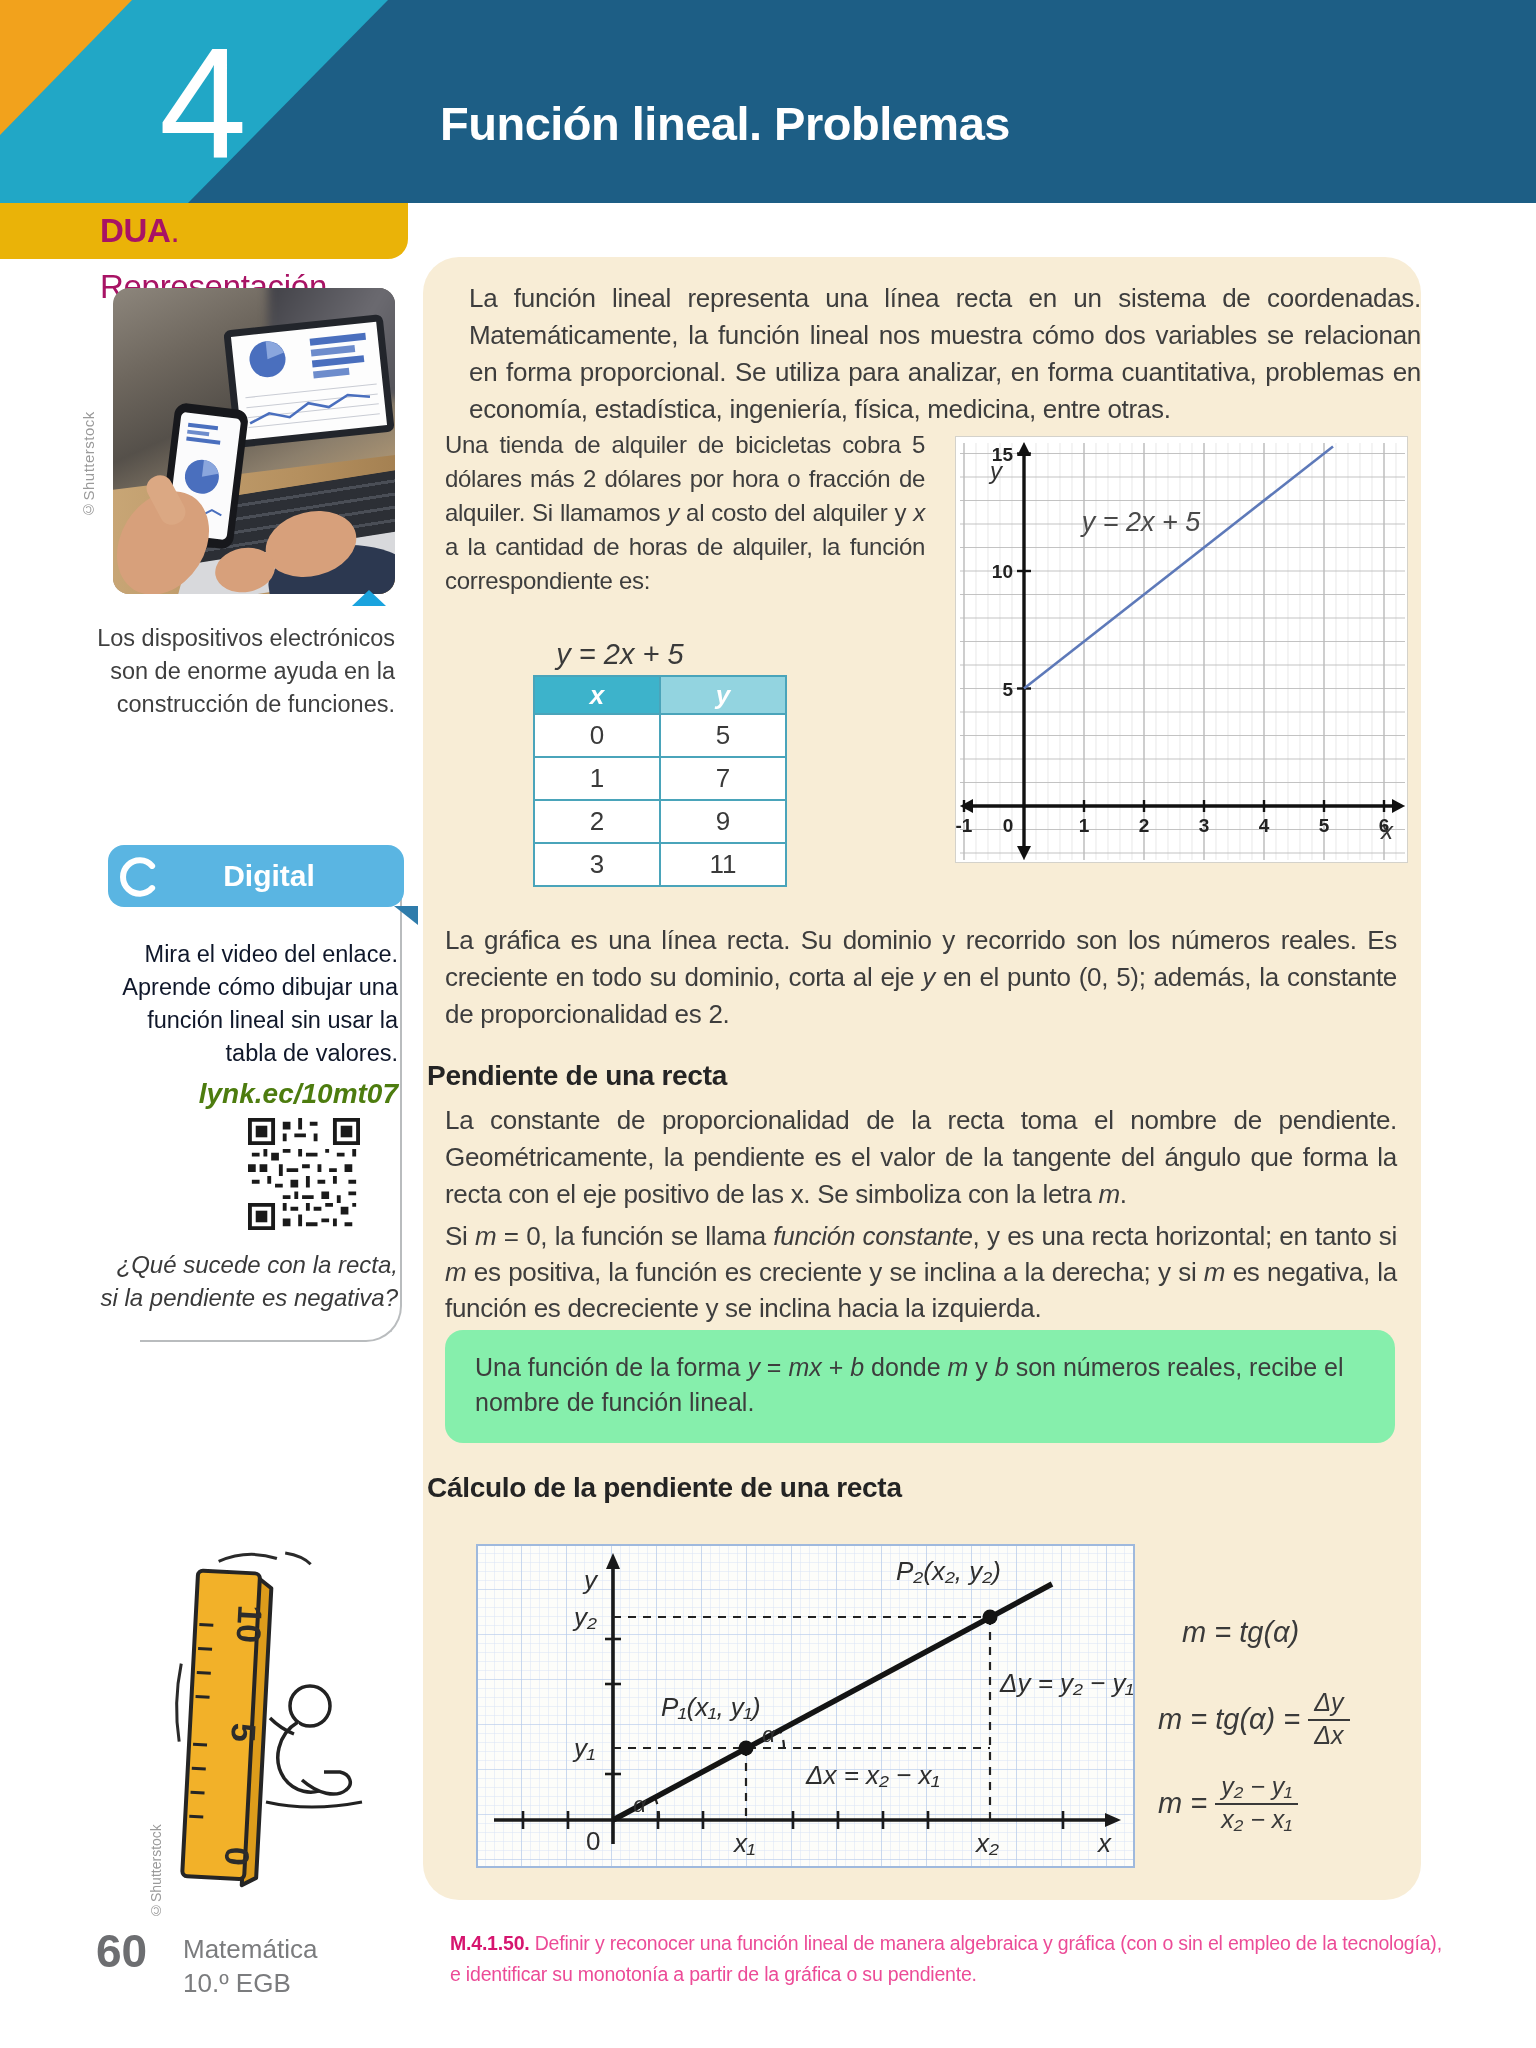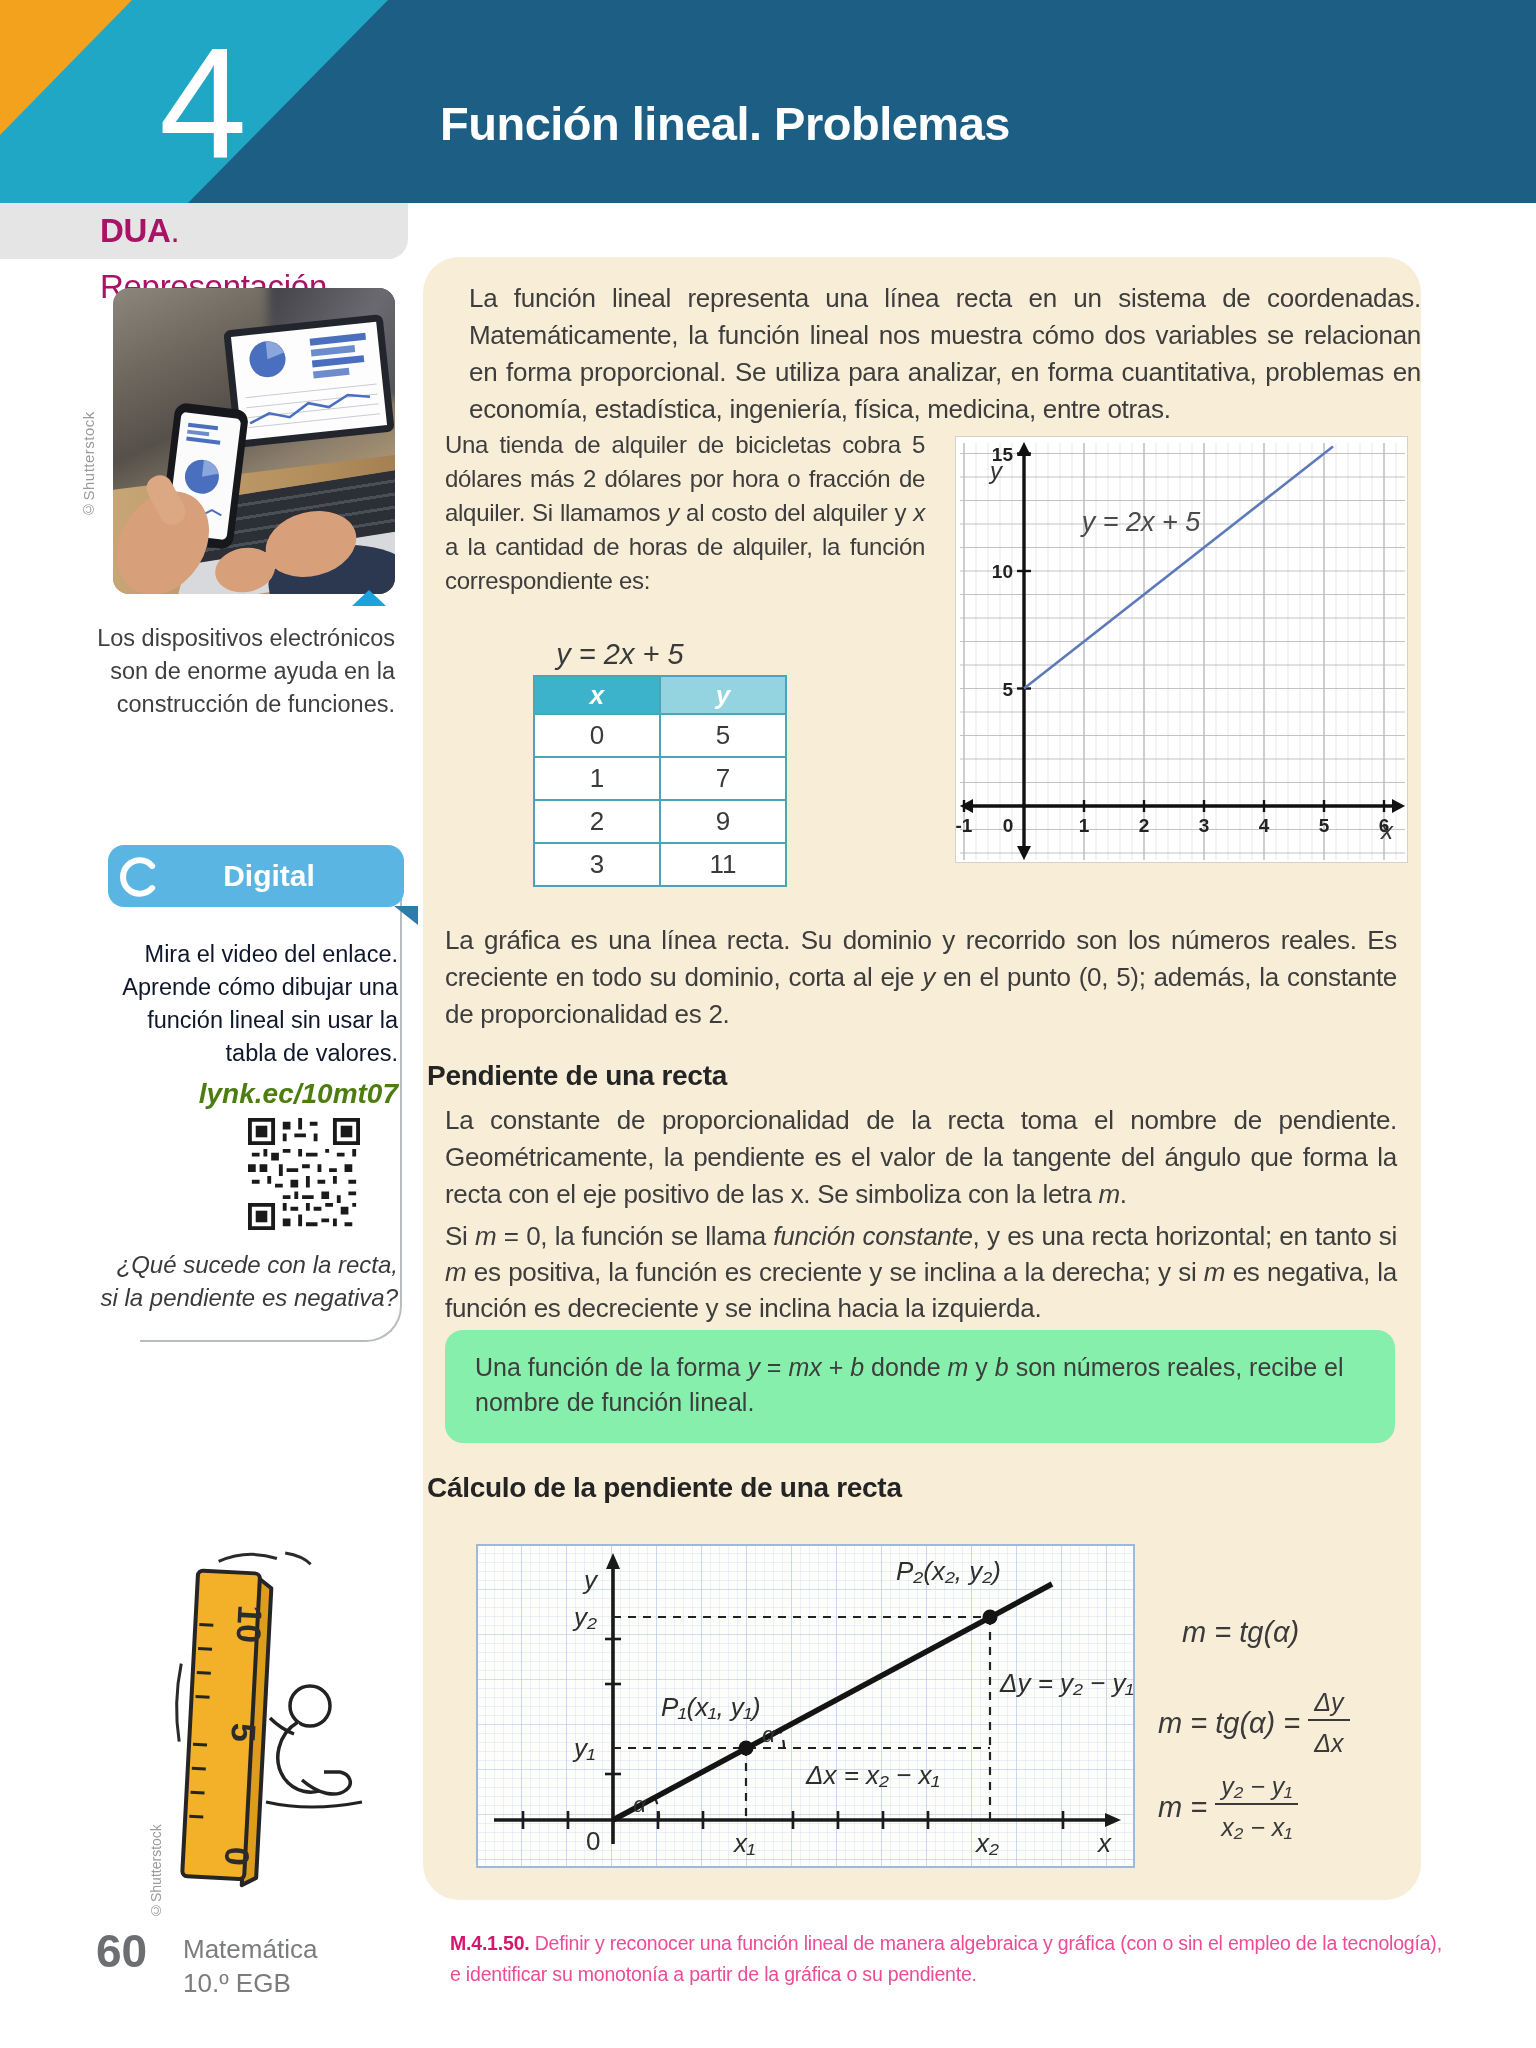--- a/index.html
+++ b/index.html
@@ -7,21 +7,21 @@
   body { font-family:"Liberation Sans","DejaVu Sans",sans-serif; }
   .page { position:relative; width:1536px; height:2048px; background:#ffffff; margin:0 auto; overflow:hidden; }
 
   
   .header { position:absolute; left:0; top:0; width:1536px; height:203px; background:#1d5e85; }
   .header .cyan { position:absolute; inset:0; background:#21a7c6; clip-path:polygon(130px 0,388px 0,188px 100%,0 100%,0 0); }
   .header .orange { position:absolute; inset:0; background:#f2a21c; clip-path:polygon(0 0,132px 0,0 135px); }
   .unit-number { position:absolute; left:138px; top:28px; width:130px; color:#fff; font-size:158px; font-weight:500; line-height:150px; text-align:center; }
   .header-title { position:absolute; left:440px; top:96px; color:#fff; font-size:47px; font-weight:bold; letter-spacing:-0.5px; }
 
-  .dua-band { position:absolute; left:0; top:203px; width:408px; height:56px; background:#e5e5e5; border-radius:0 0 20px 0; color:#a81365; font-size:33px; line-height:56px; padding-left:100px; letter-spacing:-0.3px; }
+  .dua-band { position:absolute; left:0; top:203px; width:408px; height:56px; background:#eab308; border-radius:0 0 20px 0; color:#a81365; font-size:33px; line-height:56px; padding-left:100px; letter-spacing:-0.3px; }
 
   
   .photo-credit { position:absolute; left:80px; top:288px; height:230px; writing-mode:vertical-rl; transform:rotate(180deg); font-size:15px; color:#9a9a9a; letter-spacing:0.5px; }
   .photo { position:absolute; left:113px; top:288px; width:282px; height:306px; border-radius:16px; overflow:hidden; background:linear-gradient(155deg,#8d867c 0%,#6e675e 22%,#55504a 40%,#8c7f6c 58%,#c0a277 78%,#cbab7d 100%); }
   .ph-cab { position:absolute; left:55%; top:-4%; width:55%; height:40%; background:linear-gradient(120deg,#3f3f45,#6b6a70 55%,#4a4a50); filter:blur(5px); }
   .ph-desk { position:absolute; left:-5%; bottom:-6%; width:115%; height:46%; background:linear-gradient(100deg,#caa878,#b5905f 60%,#9d7a4c); transform:rotate(-7deg); }
   .ph-laptop-screen { position:absolute; right:6px; top:34px; width:160px; height:118px; background:#fdfdfd; border:7px solid #22252b; border-radius:7px; transform:rotate(-6deg); }
   .ph-laptop-kbd { position:absolute; right:-8px; bottom:34px; width:210px; height:74px; background:repeating-linear-gradient(0deg,#2c2f35 0 10px,#4a4e56 10px 13px),#2c2f35; transform:rotate(-9deg) skewX(-24deg); border-radius:4px; }
   .ph-palmrest { position:absolute; right:-14px; bottom:6px; width:230px; height:40px; background:#d8d9dc; transform:rotate(-9deg) skewX(-24deg); }
   .ph-phone { position:absolute; left:54px; top:118px; width:74px; height:140px; background:#17181c; border-radius:12px; transform:rotate(7deg); }
@@ -74,21 +74,21 @@
   .graph-box { position:absolute; left:955px; top:436px; width:453px; height:427px; background:#fff; border:1px solid #d4d2cb; }
 
   .diagram-box { position:absolute; left:476px; top:1544px; width:659px; height:324px; }
 
   .mformula { position:absolute; left:1158px; color:#3a3a3a; font-size:29px; font-style:italic; display:flex; align-items:center; }
   .f1 { top:1616px;margin-left:24px; }
   .f2 { top:1688px; }
   .f3 { top:1772px; }
   .frac { display:inline-flex; flex-direction:column; text-align:center; font-size:25px; margin-left:8px; vertical-align:middle; }
   .frac .num { padding:0 6px 2px 6px; border-bottom:2px solid #3a3a3a; }
-  .frac .den { padding-top:8px; }
+  .frac .den { padding-top:0; }
 
   
   .page-number { position:absolute; left:96px; top:1924px; font-size:46px; font-weight:bold; color:#6d6e71; }
   .book-meta { position:absolute; left:183px; top:1932px; font-size:26px; line-height:34px; color:#7b7c7e; }
   .standard { position:absolute; left:450px; top:1928px; width:1002px; font-size:19.5px; line-height:31px; color:#ec4b97; letter-spacing:-0.2px; }
 </style>
 </head>
 <body>
 
 <div class="page">

